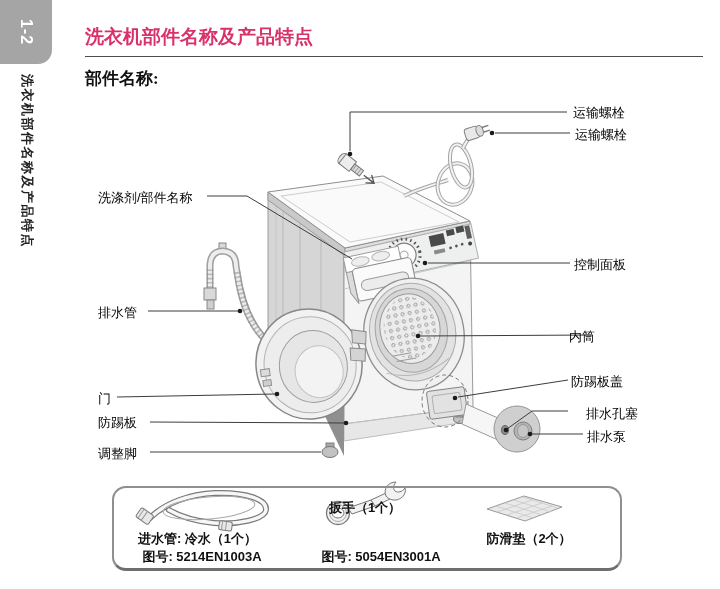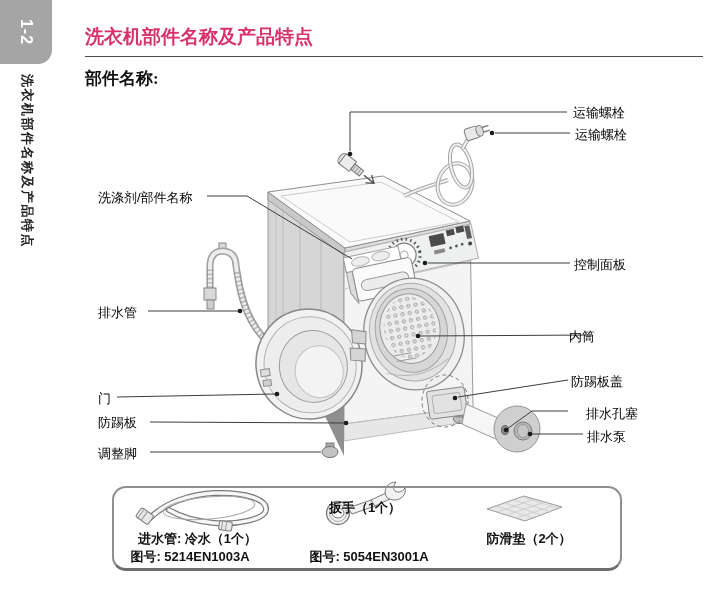--- a/index.html
+++ b/index.html
@@ -19,21 +19,21 @@
        white-space:nowrap;}
   #title-rule{position:absolute;left:85px;top:56px;width:618px;height:1px;background:#4d4d4d;}
   #section-heading{position:absolute;left:85px;top:67px;font-size:17px;font-weight:bold;color:#111;
        white-space:nowrap;font-family:Liberation Serif, serif;}
   
   .label{position:absolute;font-size:13px;font-weight:normal;color:#000000;white-space:nowrap;}
   
   #acc-box{position:absolute;left:112px;top:486px;width:506px;height:80px;
        border:2px solid #8f8f8f;border-bottom:3px solid #6e6e6e;border-radius:14px;}
   .acc-name{position:absolute;font-size:13px;font-weight:bold;color:#111;text-align:center;}
-  .acc-part{position:absolute;font-size:13px;font-weight:bold;color:#111;text-align:center;}
+  .acc-part{position:absolute;font-size:13px;font-weight:bold;color:#111;text-align:center;padding-left:12px;}
   svg{position:absolute;left:0;top:0;}
 </style>
 </head>
 <body>
 
 <div id="page">
 
   <div id="tab">
     <span>1-2</span>
   </div>

